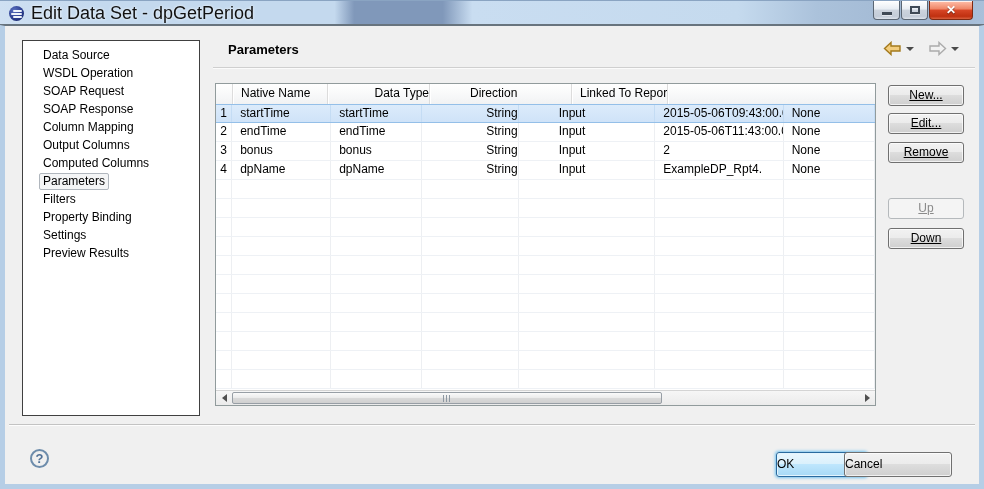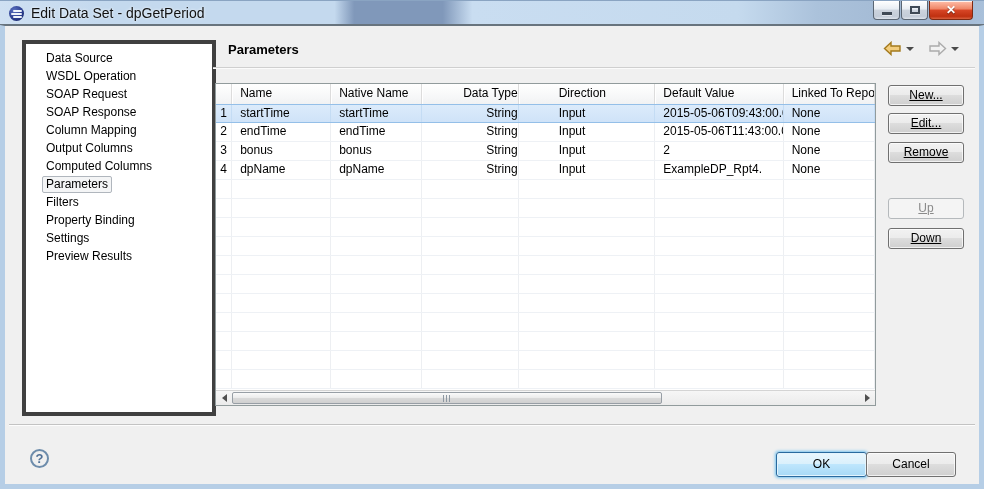--- a/index.html
+++ b/index.html
@@ -22,21 +22,21 @@
   .titlebar::after {
     content:""; position:absolute; left:0; right:0; bottom:0; height:1px; background:#68747e;
   }
   .app-icon { position:absolute; left:9px; top:5px; width:15px; height:15px; border-radius:50%;
     background:radial-gradient(circle at 35% 30%, #5a70c0 0%, #2c3e8f 55%, #17235f 100%);
     overflow:hidden; }
   .app-icon i { position:absolute; left:2px; right:2px; height:2px; background:#eef3fb; border-radius:1px; }
   .app-icon i:nth-child(1){ top:4px; left:4px; }
   .app-icon i:nth-child(2){ top:7px; }
   .app-icon i:nth-child(3){ top:10px; left:4px; }
-  .title-text { position:absolute; left:31px; top:0; line-height:24px; font-size:14px; color:#111;
+  .title-text { position:absolute; left:31px; top:0; line-height:24px; font-size:18px; color:#111;
     text-shadow:0 0 3px rgba(255,255,255,.9); }
 
   .win-controls { position:absolute; top:0; right:11px; display:flex; }
   .win-btn {
     height:19px; border:1px solid #50holder; cursor:default;
     border:1px solid #5a6673; border-top:none;
     border-radius:0 0 4px 4px; margin-left:1px;
     background:linear-gradient(#ffffff, #e8edf3 45%, #ccd4de 50%, #c3ccd8 85%, #dde4ec);
     display:flex; align-items:center; justify-content:center;
     box-shadow:inset 0 1px 0 rgba(255,255,255,.8);
@@ -56,22 +56,22 @@
 
   
   .client {
     position:absolute; top:25px; left:0; right:0; bottom:0;
     border:5px solid #b6cee6; border-top:1px solid #68747e;
     background:#f0f0f0;
   }
 
   
   .sidebar {
-    position:absolute; left:17px; top:14px; width:194px; height:376px;
-    background:#fff; border:4px solid #404040;
+    position:absolute; left:17px; top:14px; width:178px; height:376px;
+    background:#fff; border:1px solid #404040;
     padding-top:5px; font-size:12px; color:#000;
   }
   .side-item { height:18px; line-height:18px; padding-left:20px; white-space:nowrap; cursor:default; }
   .side-item .sel-box {
     display:inline-block; border:1px solid #b0b6bd; border-radius:2px;
     padding:0 3px; margin-left:-4px; background:#f4f5f6; line-height:15px;
   }
 
   
   .page-title { position:absolute; left:223px; top:16px; font-size:13px; font-weight:bold; color:#000; }
@@ -133,28 +133,28 @@
     background:#f4f4f4; box-shadow:none; }
 
   
   .footer-sep { position:absolute; left:4px; right:4px; top:398px; height:2px;
     border-top:1px solid #c3c3c3; border-bottom:1px solid #fdfdfd; }
   .help-icon { position:absolute; left:25px; top:423px; width:19px; height:19px;
     border:2px solid #6d8cab; border-radius:50%; color:#4f7096; font-size:13px; font-weight:bold;
     text-align:center; line-height:15px; }
   .dlg-btn {
     position:absolute; top:426px; height:25px; font-size:12px; color:#000;
-    border:1px solid #707070; border-radius:3px; text-align:center; line-height:22px;
+    border:1px solid #707070; border-radius:3px; text-align:left; line-height:22px;
     background:linear-gradient(#f2f2f2, #ebebeb 50%, #dddddd 50%, #cfcfcf);
     box-shadow:inset 0 0 0 1px rgba(255,255,255,.7); cursor:default;
   }
   .dlg-btn.ok { left:771px; width:91px; border-color:#2a6a9e;
     background:linear-gradient(#eaf6fd, #d9f0fc 50%, #bee6fd 50%, #a7d9f5);
     box-shadow:0 0 3px 1px #74c2ee, inset 0 0 0 1px #e3f4fd; }
-  .dlg-btn.cancel { left:861px; width:90px; }
+  .dlg-btn.cancel { left:839px; width:108px; }
 </style>
 </head>
 <body>
 
 <div id="window">
 
   <div class="titlebar">
     <span class="app-icon">
         <i></i>
         <i></i>
@@ -200,25 +200,23 @@
       <svg width="19" height="15" viewBox="0 0 19 15" style="margin-left:8px;">
         <path d="M11 1.5 L17.5 7.5 L11 13.5 L11 10 L2 10 L2 5 L11 5 Z" fill="#f2f2f2" stroke="#ababab" stroke-width="1.4"></path>
       </svg>
       <span class="caret"></span>
     </div>
     <div class="header-sep"></div>
 
     <div class="table">
       <div class="thead">
         <div class="td c0"></div>
-        <div class="td c1">Name</div>
         <div class="td c2">Native Name</div>
         <div class="td c3">Data Type</div>
         <div class="td c4">Direction</div>
-        <div class="td c5">Default Value</div>
         <div class="td c6">Linked To Report</div>
       </div>
       <div class="tbody">
         <div class="tr selected">
           <div class="td c0">1</div>
           <div class="td c1">startTime</div>
           <div class="td c2">startTime</div>
           <div class="td c3">String</div>
           <div class="td c4">Input</div>
           <div class="td c5">2015-05-06T09:43:00.0...</div>

